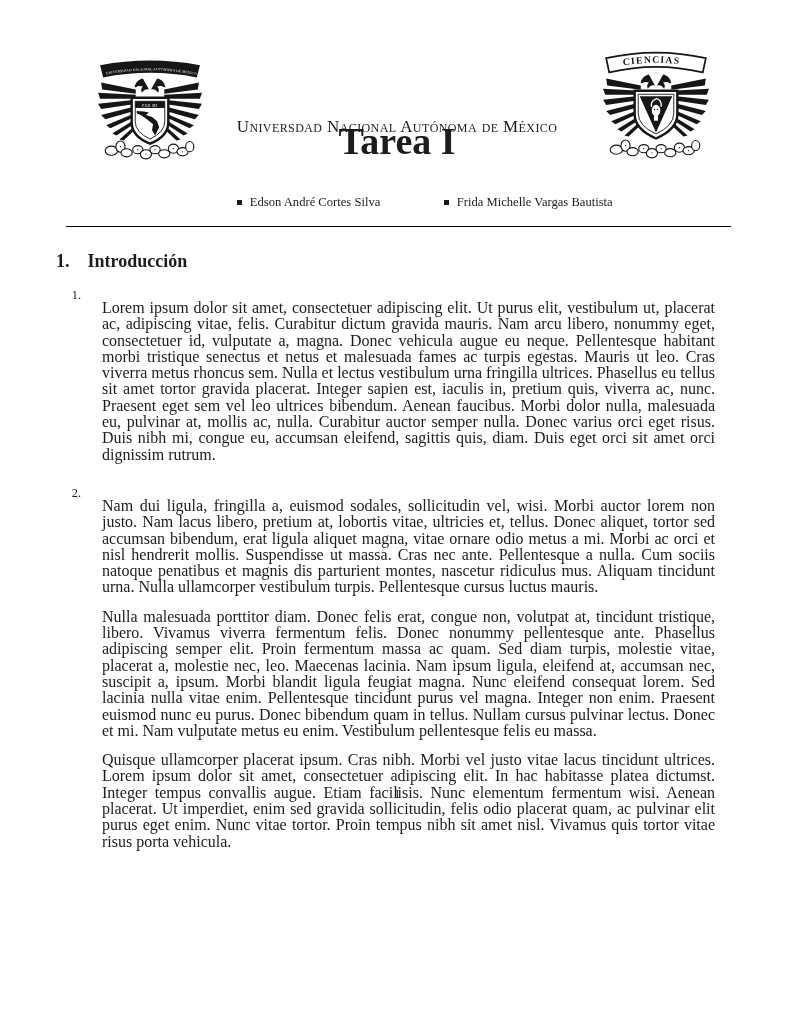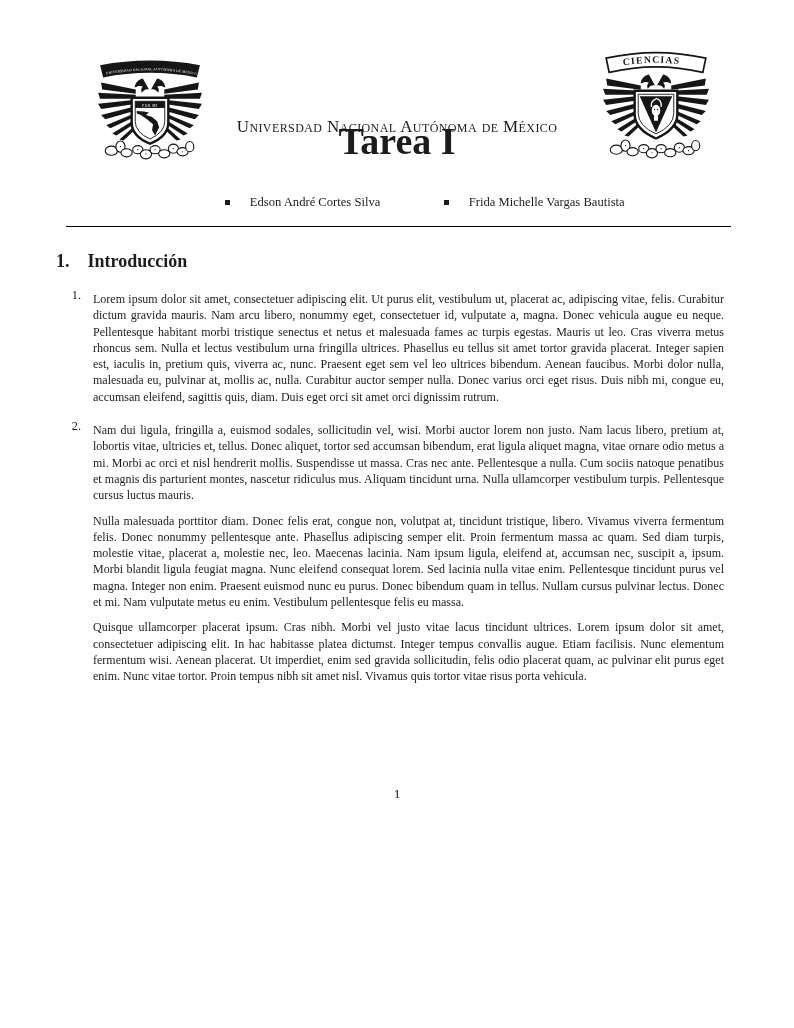--- a/index.html
+++ b/index.html
@@ -27,41 +27,41 @@
   }
   .course {
     position: absolute; top: 159px; left: 0; width: 100%;
     text-align: center; font-size: 15px; font-weight: bold;
   }
   .authors {
     position: absolute; top: 195px; left: 28px; width: 100%;
     display: flex; justify-content: center; gap: 64px;
     font-size: 12.6px;
   }
-  .author { display: flex; align-items: center; gap: 20px; }
+  .author { display: flex; align-items: center; gap: 8px; }
   .author .sq { width: 4.5px; height: 4.5px; background: #1c1c1c; display: inline-block; flex: 0 0 auto; }
 
   .rule {
     position: absolute; top: 226px; left: 66px; width: 665px;
     height: 0; border: 0; border-top: 1.8px solid #000; margin: 0;
   }
 
   .main { position: absolute; top: 251px; left: 56px; width: 672px; }
   .section-heading { margin: 0 0 15px 0; font-size: 18px; font-weight: bold; display: flex; }
   .section-heading .sec-num { margin-right: 18px; }
 
   .olist { margin: 0; padding: 0; list-style: none; }
   .item { display: flex; margin-bottom: 9px; }
   .item .num {
     flex: 0 0 33px; text-align: right; padding-right: 8px; box-sizing: border-box;
     font-size: 12.4px; line-height: 16.3px;
   }
   .item-body { flex: 1; min-width: 0; }
   .item-body p {
-    margin: 4px; font-size: 12px; line-height: 16.3px;
+    margin: 13px; font-size: 16px; line-height: 16.3px;
     text-align: justify; text-justify: inter-word;
   }
   .item-body p + p { margin-top: 9px; }
 
   .page-number {
     position: absolute; top: 786px; left: 0; width: 100%;
     text-align: center; font-size: 13.5px;
   }
 </style>
 </head>

